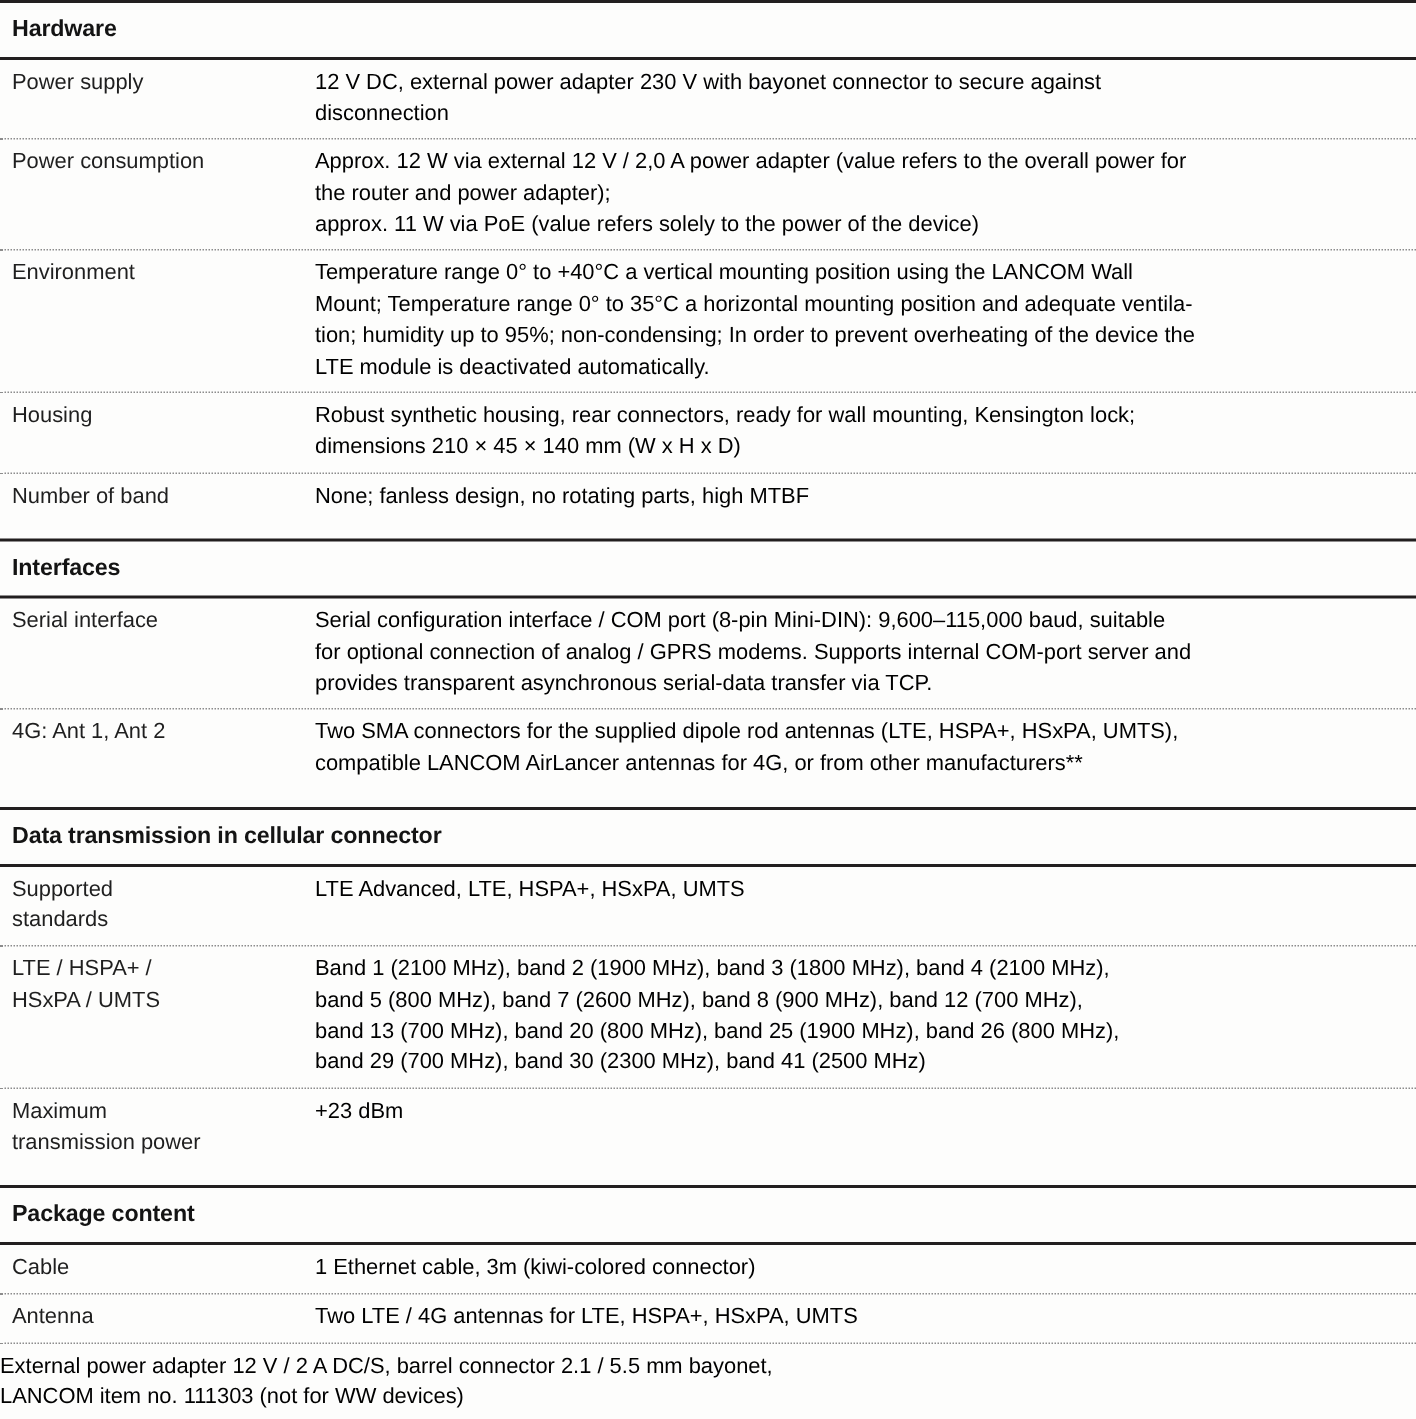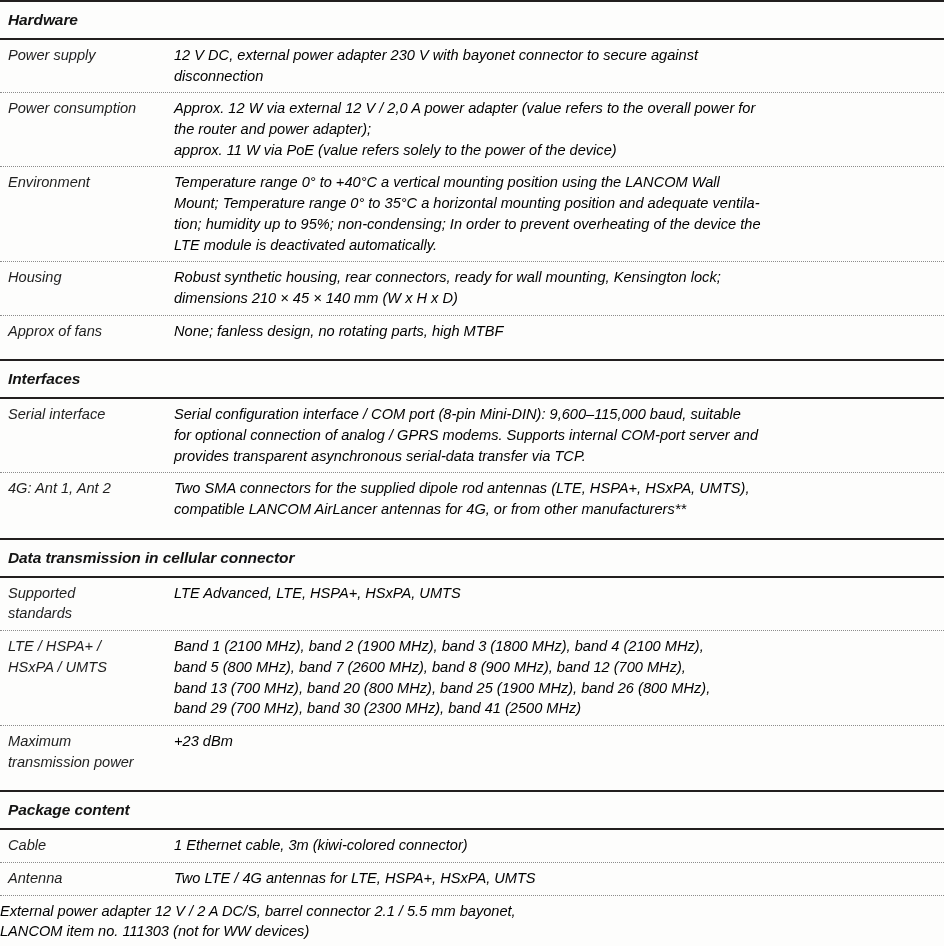--- a/index.html
+++ b/index.html
@@ -16,21 +16,20 @@
   }
 
   .spec-sheet {
     width: 944px;
     box-sizing: border-box;
   }
 
   
   .section {
     width: 100%;
-    font-style: italic;
   }
   .section-head {
     border-top: 2px solid #221f1f;
     border-bottom: 2px solid #221f1f;
     padding: 9px 0 9px 8px;
     font-size: 15.5px;
     font-weight: bold;
     letter-spacing: -0.1px;
     color: #141414;
     line-height: 1.15;
@@ -40,20 +39,21 @@
   }
 
   
   .rows { width: 100%; }
 
   .row {
     display: flex;
     align-items: flex-start;
     border-bottom: 1px dotted #8c8c8c;
     padding: 5px 0 6px 0;
+    gap: 36px;
   }
   .row.no-rule {
     border-bottom: none;
   }
 
   .cell-label {
     flex: 0 0 174px;
     padding-left: 8px;
     padding-right: 6px;
     box-sizing: border-box;
@@ -98,21 +98,21 @@
 Mount; Temperature range 0° to 35°C a horizontal mounting position and adequate ventila-
 tion; humidity up to 95%; non-condensing; In order to prevent overheating of the device the
 LTE module is deactivated automatically.</div>
       </div>
       <div class="row">
         <div class="cell-label">Housing</div>
         <div class="cell-value">Robust synthetic housing, rear connectors, ready for wall mounting, Kensington lock;
 dimensions 210 × 45 × 140 mm (W x H x D)</div>
       </div>
       <div class="row no-rule">
-        <div class="cell-label">Approx of fans</div>
+        <div class="cell-label">Number of band</div>
         <div class="cell-value">None; fanless design, no rotating parts, high MTBF</div>
       </div>
     </div>
   </div>
 
   <div class="section">
     <div class="section-head">Interfaces</div>
     <div class="rows">
       <div class="row">
         <div class="cell-label">Serial interface</div>

